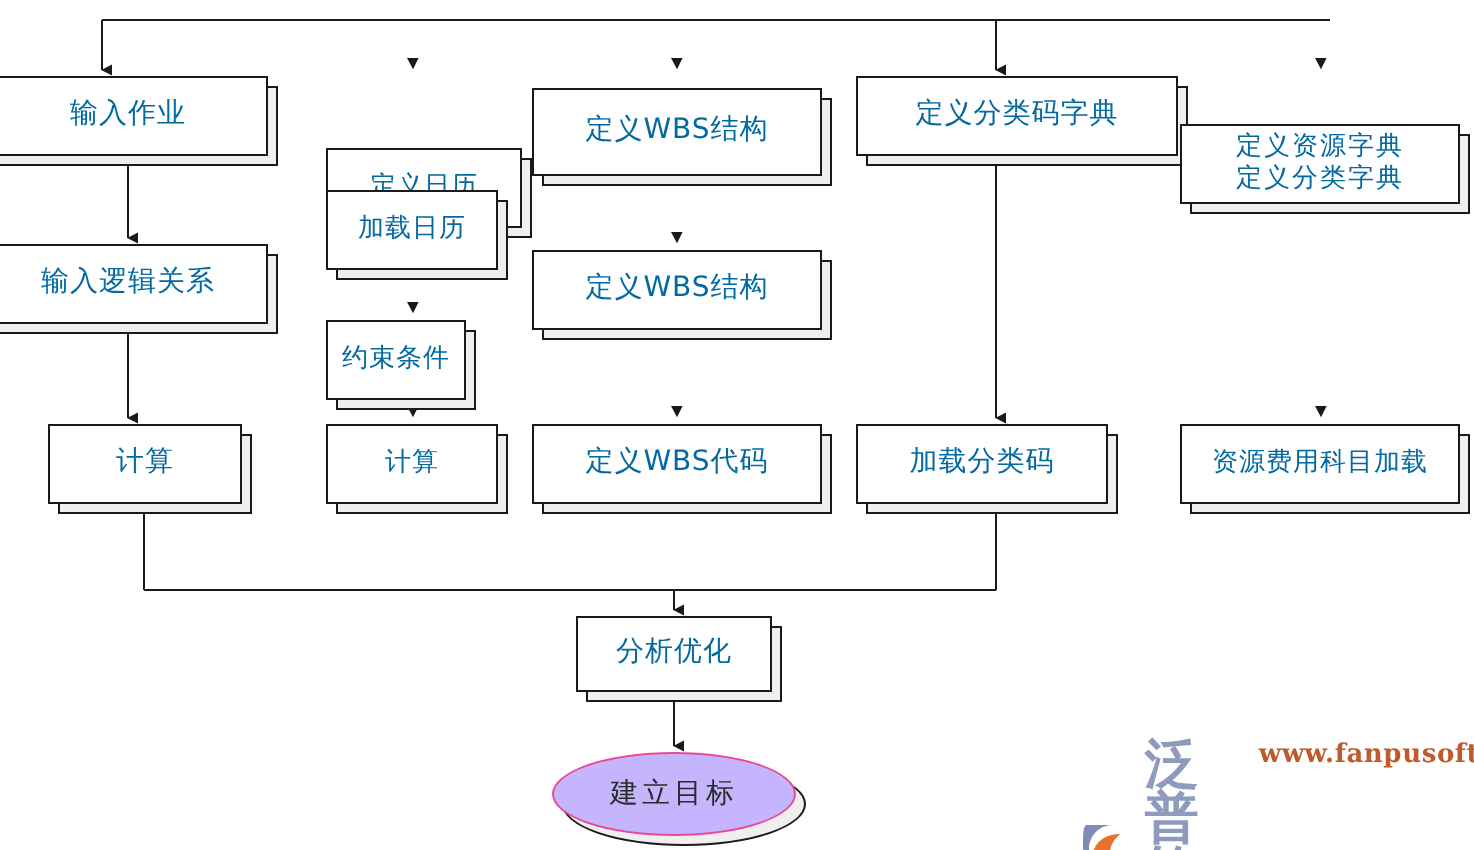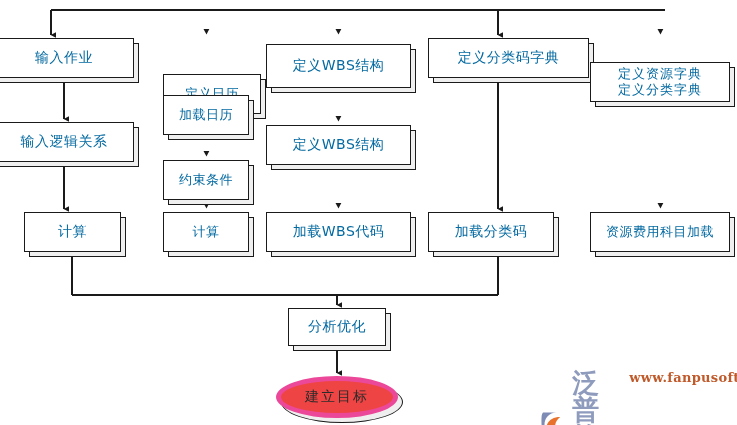--- a/index.html
+++ b/index.html
@@ -55,21 +55,21 @@
 
   
   .term{position:absolute;}
   .term .plate{
     position:absolute;left:5px;top:5px;width:100%;height:100%;
     box-sizing:border-box;background:#efefef;border:1px solid #1a1a1a;
     border-radius:50%;
   }
   .term .face{
     position:absolute;left:0;top:0;width:100%;height:100%;
-    box-sizing:border-box;background:#ef4444;border:5px solid #ec4899;
+    box-sizing:border-box;background:#c4b5fd;border:1px solid #ec4899;
     border-radius:50%;
     display:flex;align-items:center;justify-content:center;
   }
   .term .label{color:#2b2b2b;font-size:14px;letter-spacing:2px;}
 
   
   #logo{
     position:absolute;
     right:4px; bottom:6px;
     width:150px; height:50px;
@@ -183,21 +183,21 @@
     </div>
   </div>
 
   <div class="node small" style="left: 163px; top: 95px; width: 86px; height: 40px; padding-left: 10px;">
     <div class="plate"></div>
     <div class="face">
       <span class="label">加载日历</span>
     </div>
   </div>
 
-  <div class="node small" style="left: 163px; top: 160px; width: 86px; height: 40px;">
+  <div class="node small" style="left: 163px; top: 160px; width: 70px; height: 40px;">
     <div class="plate"></div>
     <div class="face">
       <span class="label">约束条件</span>
     </div>
   </div>
 
   <div class="node" style="left: 266px; top: 125px; width: 145px; height: 40px;">
     <div class="plate"></div>
     <div class="face">
       <span class="label">定义WBS结构</span>
@@ -214,21 +214,21 @@
   <div class="node small" style="left: 163px; top: 212px; width: 86px; height: 40px;">
     <div class="plate"></div>
     <div class="face">
       <span class="label">计算</span>
     </div>
   </div>
 
   <div class="node" style="left: 266px; top: 212px; width: 145px; height: 40px;">
     <div class="plate"></div>
     <div class="face">
-      <span class="label">加载WBS代码</span>
+      <span class="label">定义WBS代码</span>
     </div>
   </div>
 
   <div class="node" style="left: 428px; top: 212px; width: 126px; height: 40px;">
     <div class="plate"></div>
     <div class="face">
       <span class="label">加载分类码</span>
     </div>
   </div>
 

